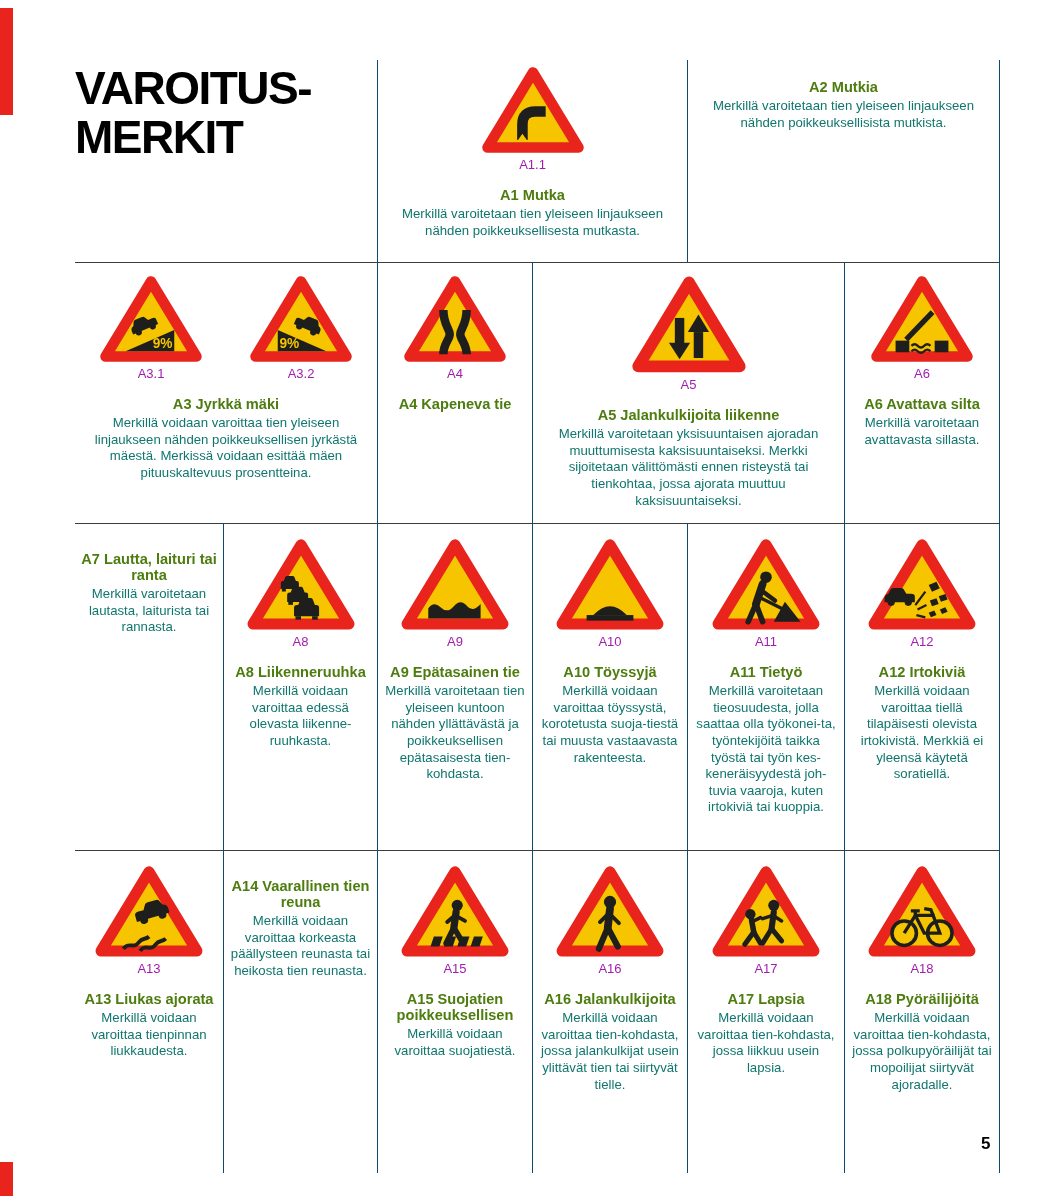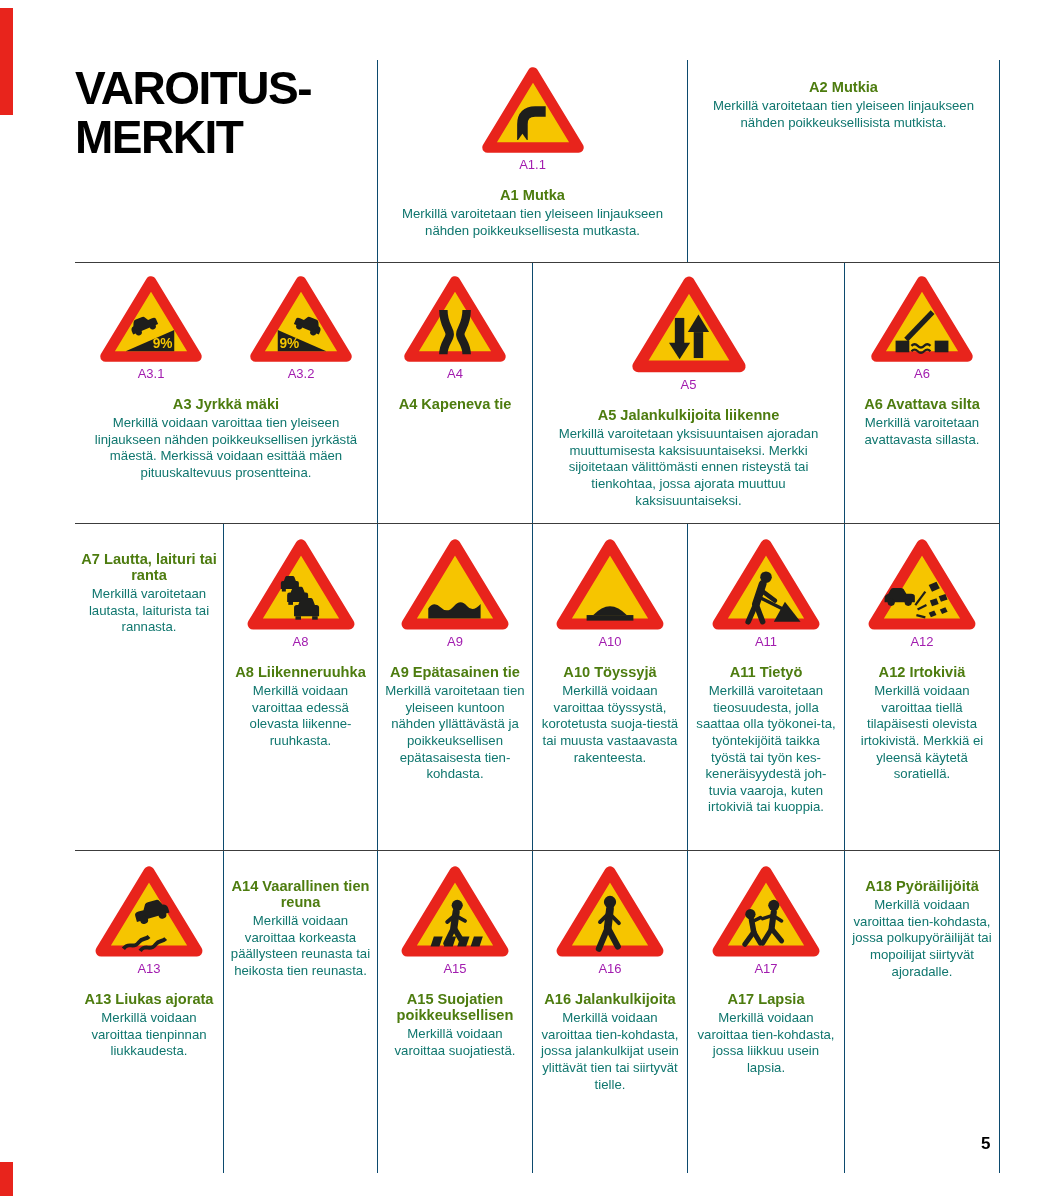--- a/index.html
+++ b/index.html
@@ -334,20 +334,33 @@
                 <path d="M56 47 L47 50" fill="none" stroke="#1E1E1C" stroke-width="3.2" stroke-linecap="round"></path>
                 <path d="M56 47 L64 52" fill="none" stroke="#1E1E1C" stroke-width="3.2" stroke-linecap="round"></path>
               </svg>
               <figcaption class="code">A17</figcaption>
             </figure>
           </div>
           <h3 class="sec-title">A17 Lapsia</h3>
           <p class="sec-desc">Merkillä voidaan varoittaa tien-kohdasta, jossa liikkuu usein lapsia.</p>
         </section>
       <section class="cell sec" data-section="A18">
+          <div class="sign-row">
+            <figure class="sign">
+              <svg viewBox="0 0 100 88" xmlns="http://www.w3.org/2000/svg">
+                <path d="M50 8 L93 79 L7 79 Z" fill="#F6C500" stroke="#E8241C" stroke-width="10" stroke-linejoin="round"></path>
+                <circle cx="34" cy="63" r="11" fill="none" stroke="#1E1E1C" stroke-width="3.2"></circle>
+                <circle cx="66" cy="63" r="11" fill="none" stroke="#1E1E1C" stroke-width="3.2"></circle>
+                <path d="M34 63 L44 47 L60 47 L66 63 L52 63 L44 47" fill="none" stroke="#1E1E1C" stroke-width="3" stroke-linecap="butt"></path>
+                <path d="M40 43 L48 43 M44 43 L44 47" fill="none" stroke="#1E1E1C" stroke-width="3" stroke-linecap="butt"></path>
+                <path d="M60 47 L58 42 L52 41" fill="none" stroke="#1E1E1C" stroke-width="3" stroke-linecap="butt"></path>
+              </svg>
+              <figcaption class="code">A18</figcaption>
+            </figure>
+          </div>
           <h3 class="sec-title">A18 Pyöräilijöitä</h3>
           <p class="sec-desc">Merkillä voidaan varoittaa tien-kohdasta, jossa polkupyöräilijät tai mopoilijat siirtyvät ajoradalle.</p>
         </section>
     </div>
   </div>
 
   <div class="page-number">5</div>
 </div>
 
 </body></html>

